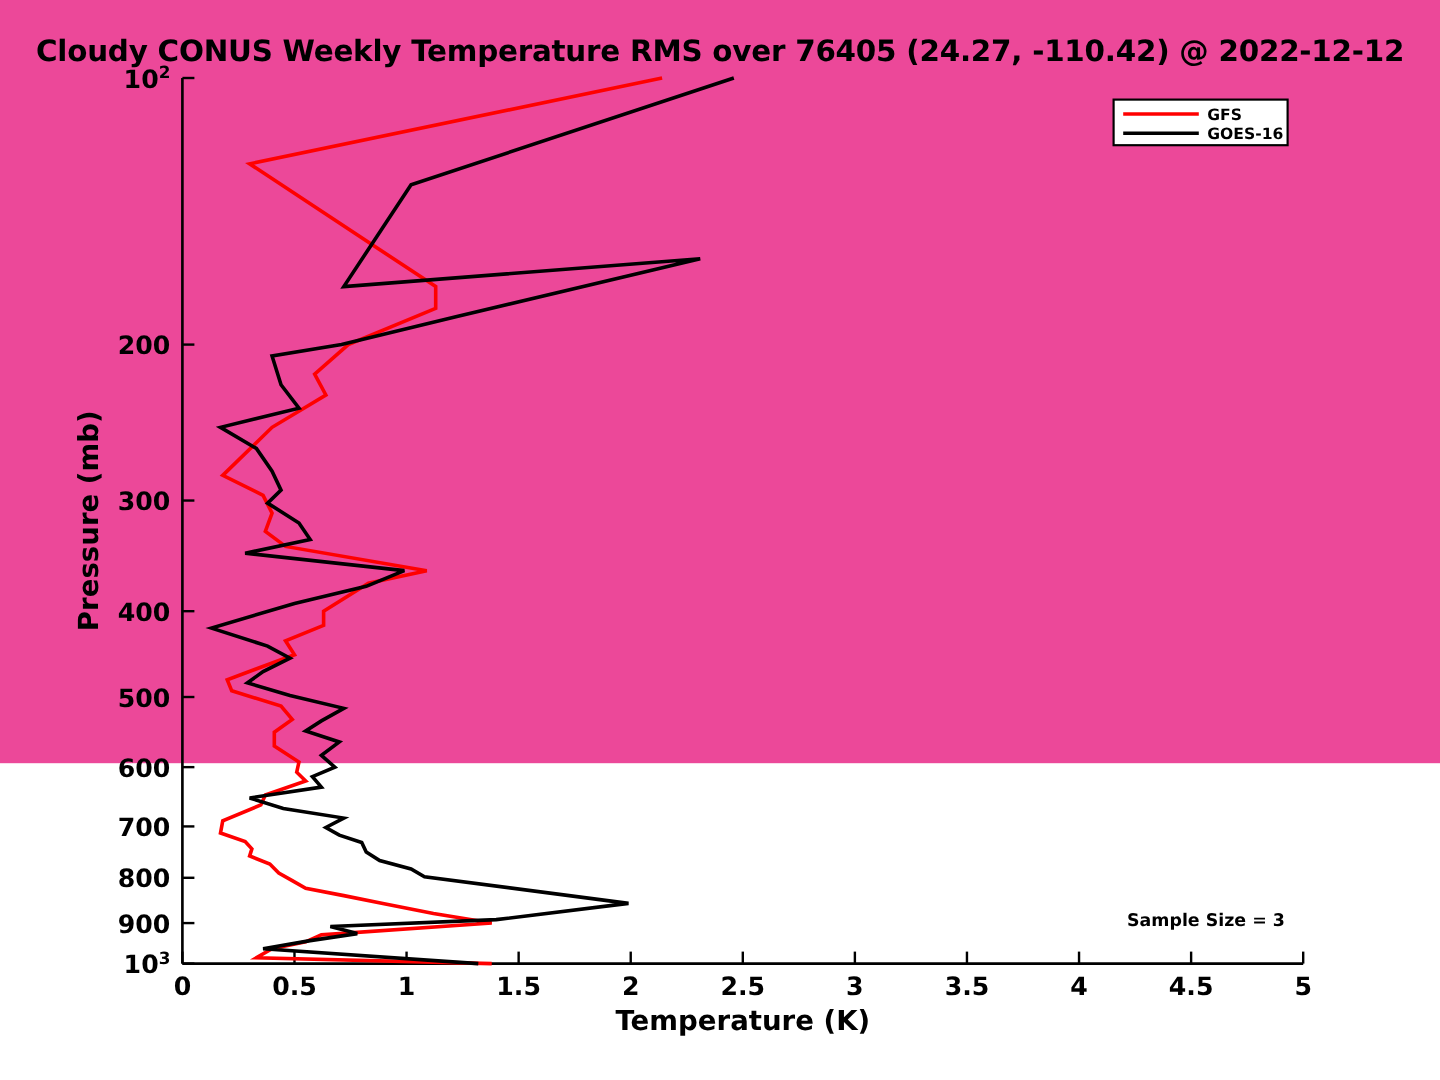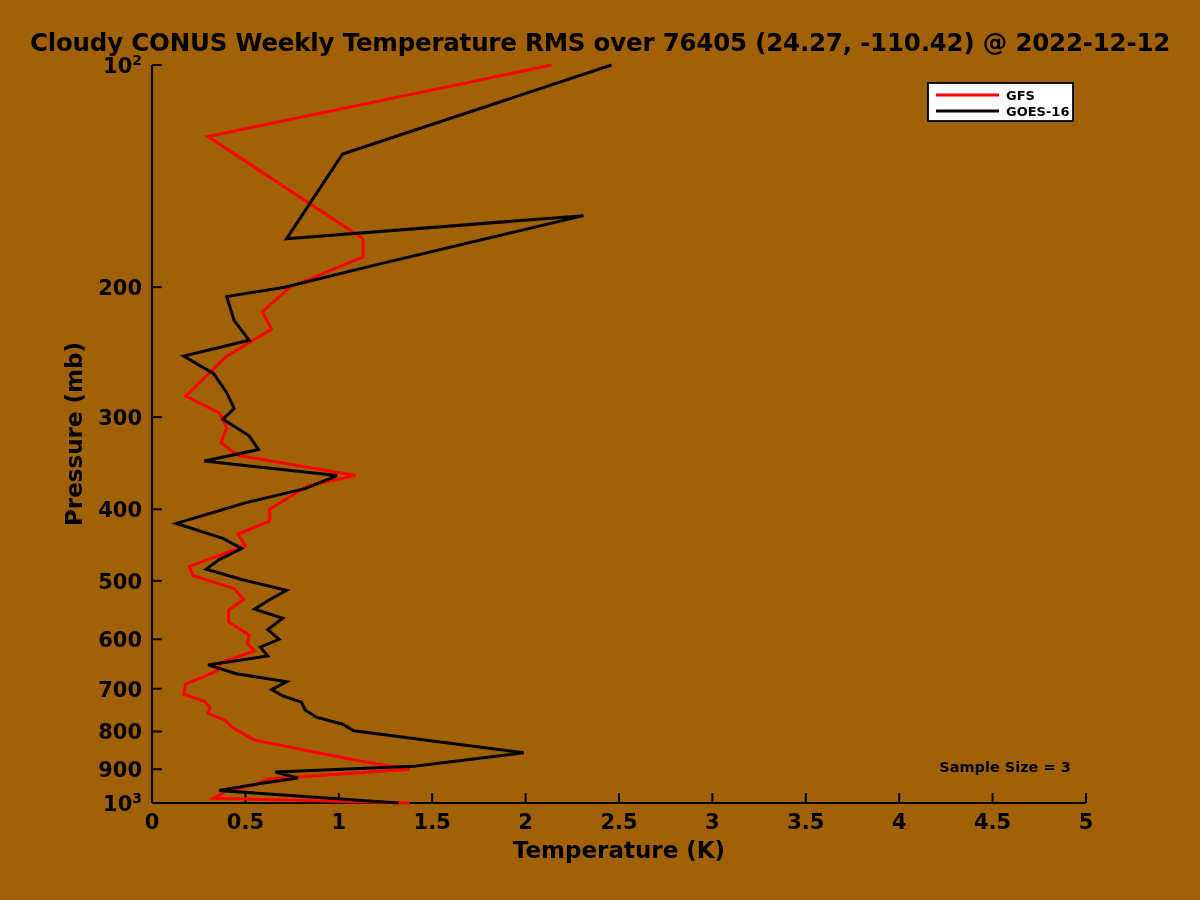--- a/index.html
+++ b/index.html
@@ -11,22 +11,22 @@
     width: 1200px;
     height: 900px;
     font-family: "DejaVu Sans", sans-serif;
     overflow: hidden;
     position: relative;
   }
   #figure {
     position: absolute;
     left: 0; top: 0;
     width: 1200px;
-    height: 900px;
-    background: #a16207;
+    height: 636px;
+    background: #ec4899;
   }
   #chart-title {
     position: absolute;
     left: 30px;
     top: 28px;
     font-size: 24.5px;
     font-weight: bold;
     color: #000000;
     white-space: nowrap;
     letter-spacing: -0.2px;

